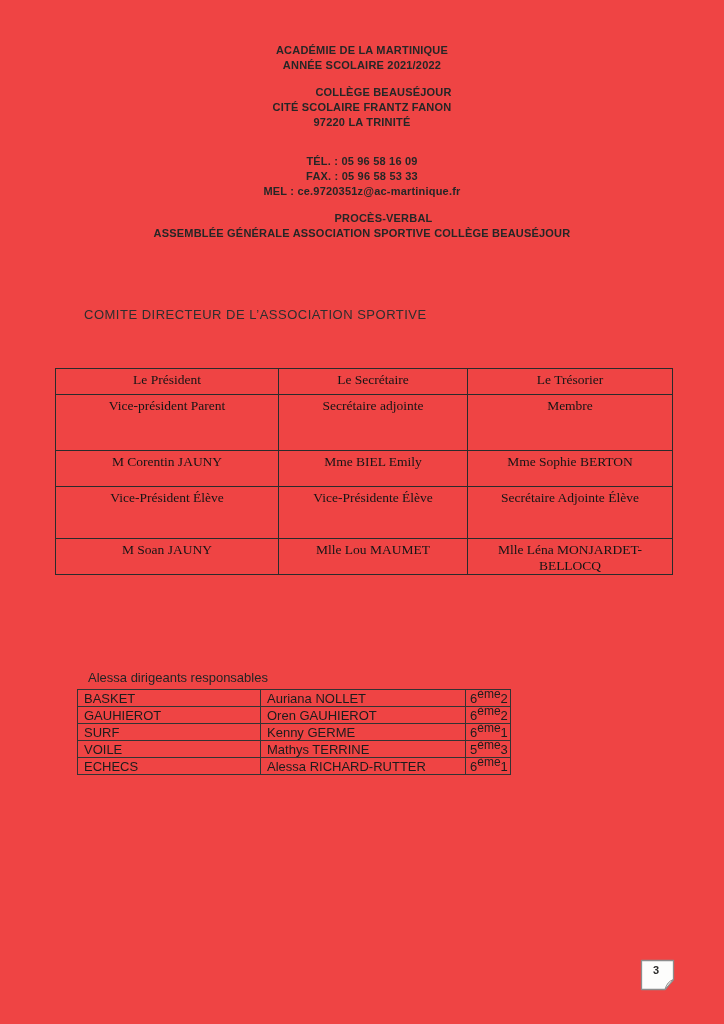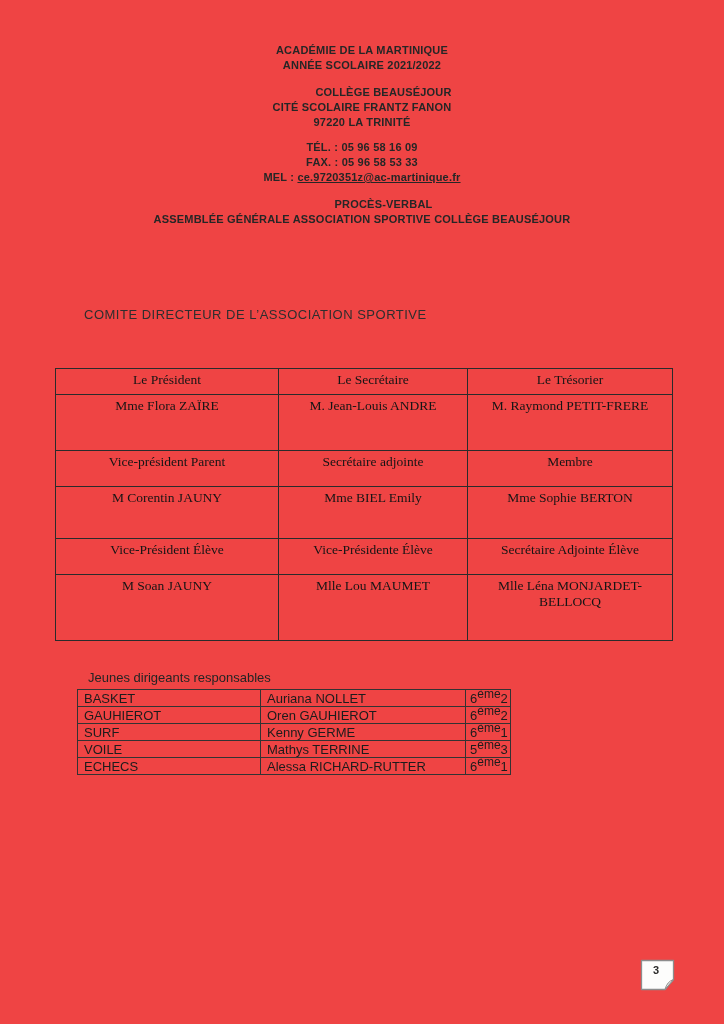--- a/index.html
+++ b/index.html
@@ -22,22 +22,22 @@
     width: 100%;
     text-align: center;
     font-family: "Liberation Sans", sans-serif;
     font-size: 11px;
     font-weight: 700;
     line-height: 15px;
     color: #262626;
     letter-spacing: 0.2px;
   }
   .letterhead .gap-md { margin-top: 12px; margin-left: 43px; }
-  .letterhead .gap-sm { margin-top: 10px; }
-  .email-link { text-decoration: underline; color: #262626; cursor: pointer; }
+  .letterhead .gap-sm { margin-top: 24px; }
+  .email-link { color: #262626; cursor: pointer; }
 
   
   .section-title {
     position: absolute;
     top: 307px;
     left: 84px;
     font-family: "Liberation Sans", sans-serif;
     font-size: 13px;
     font-weight: 400;
     letter-spacing: 0.5px;
@@ -154,25 +154,20 @@
         <col class="col-b">
         <col class="col-c">
       </colgroup>
     <tbody>
       <tr data-name="table-row">
         <td data-name="committee-role-cell">Le Président</td>
         <td data-name="committee-role-cell">Le Secrétaire</td>
         <td data-name="committee-role-cell">Le Trésorier</td>
       </tr>
       <tr data-name="table-row">
-        <td data-name="committee-name-cell">Mme Flora ZAÏRE</td>
-        <td data-name="committee-name-cell">M. Jean-Louis ANDRE</td>
-        <td data-name="committee-name-cell">M. Raymond PETIT-FRERE</td>
-      </tr>
-      <tr data-name="table-row">
         <td data-name="committee-role-cell">Vice-président Parent</td>
         <td data-name="committee-role-cell">Secrétaire adjointe</td>
         <td data-name="committee-role-cell">Membre</td>
       </tr>
       <tr data-name="table-row">
         <td data-name="committee-name-cell">M Corentin JAUNY</td>
         <td data-name="committee-name-cell">Mme BIEL Emily</td>
         <td data-name="committee-name-cell">Mme Sophie BERTON</td>
       </tr>
       <tr data-name="table-row">
@@ -181,21 +176,21 @@
         <td data-name="committee-role-cell">Secrétaire Adjointe Élève</td>
       </tr>
       <tr data-name="table-row">
         <td data-name="committee-name-cell">M Soan JAUNY</td>
         <td data-name="committee-name-cell">Mlle Lou MAUMET</td>
         <td data-name="committee-name-cell">Mlle Léna MONJARDET-BELLOCQ</td>
       </tr>
     </tbody>
   </table>
 
-  <div class="leaders-title" data-name="leaders-title">Jeunes dirigeants responsables</div>
+  <div class="leaders-title" data-name="leaders-title">Alessa dirigeants responsables</div>
 
   <table class="leaders" data-name="leaders-table">
     <colgroup>
         <col class="col-sport">
         <col class="col-name">
         <col class="col-class">
       </colgroup>
     <tbody>
       <tr data-name="list-item">
         <td data-name="sport-cell">BASKET</td>

